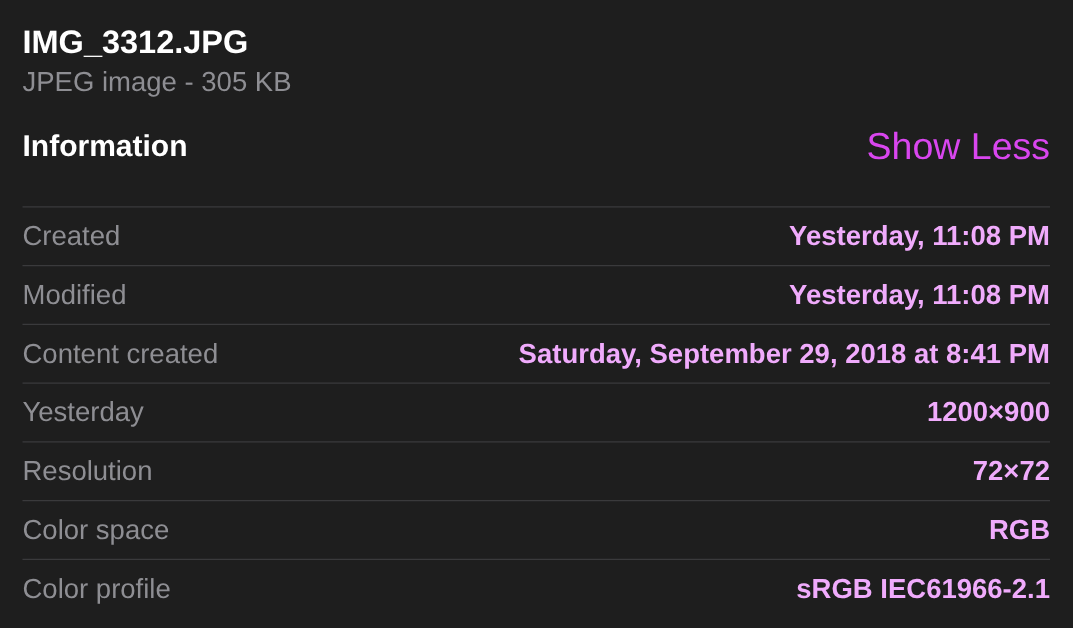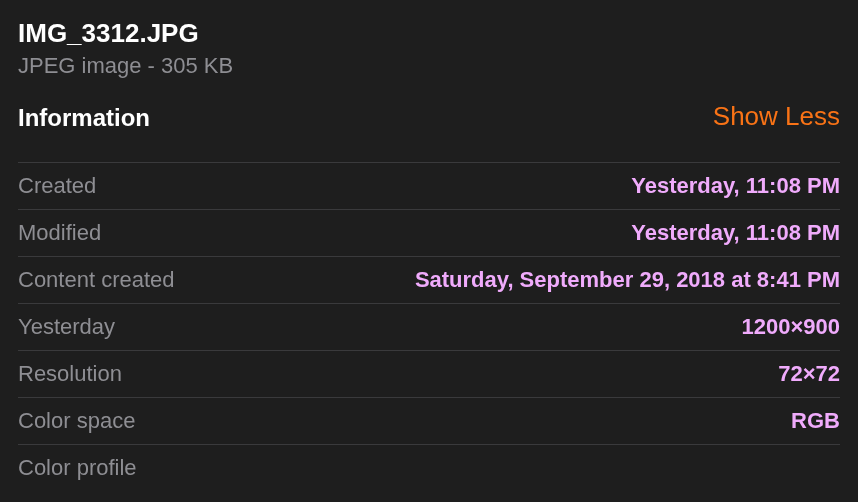--- a/index.html
+++ b/index.html
@@ -29,32 +29,32 @@
     }
     .file-meta {
       font-size: 22px;
       font-weight: 400;
       color: #8e8e93;
       letter-spacing: 0;
     }
     .section-header {
       display: flex;
       justify-content: space-between;
-      align-items: flex-end;
+      align-items: center;
       padding: 8px 18px 14px 18px;
     }
     .section-title {
       font-size: 24px;
       font-weight: 700;
       color: #ffffff;
     }
     .show-less {
-      font-size: 26px;
+      font-size: 30px;
       font-weight: 400;
-      color: #f97316;
+      color: #d946ef;
       cursor: pointer;
     }
     .info-list {
       padding: 16px 18px;
     }
     .info-row {
       display: flex;
       justify-content: space-between;
       align-items: center;
       height: 47px;
@@ -106,15 +106,16 @@
     <div class="info-row">
       <div class="info-label">Resolution</div>
       <div class="info-value">72×72</div>
     </div>
     <div class="info-row">
       <div class="info-label">Color space</div>
       <div class="info-value">RGB</div>
     </div>
     <div class="info-row">
       <div class="info-label">Color profile</div>
+      <div class="info-value">sRGB IEC61966-2.1</div>
     </div>
   </div>
 </div>
 
 </body></html>

